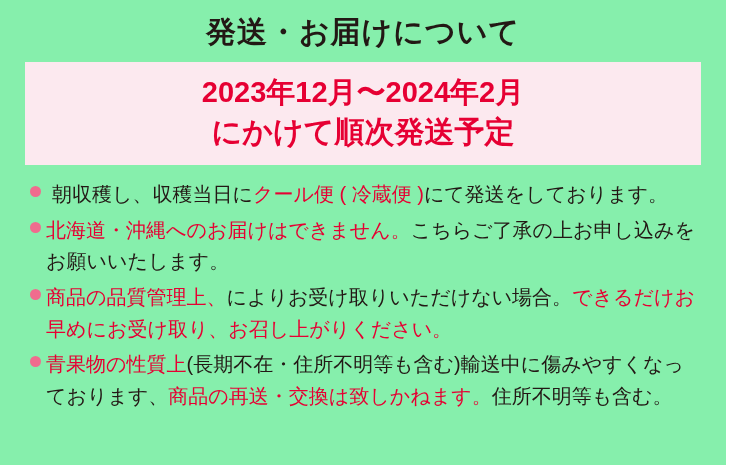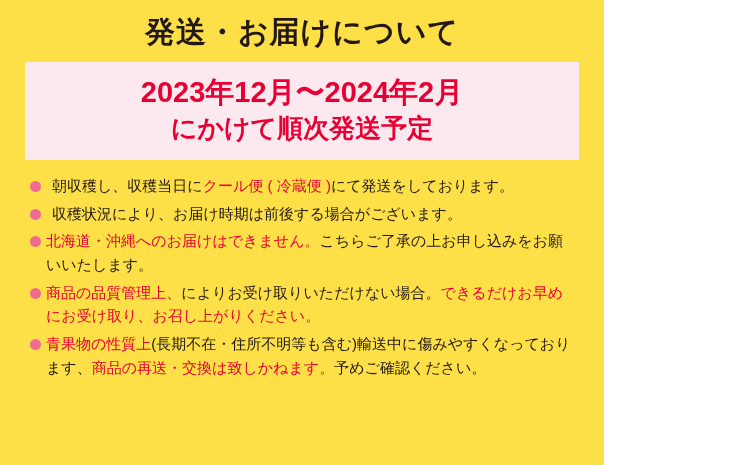--- a/index.html
+++ b/index.html
@@ -8,23 +8,23 @@
   }
   body {
     width: 750px;
     height: 465px;
     background: #ffffff;
     font-family: "Liberation Sans", sans-serif;
     -webkit-font-smoothing: antialiased;
   }
   .page {
     position: relative;
-    width: 604px;
+    width: 726px;
     height: 465px;
-    background: #fde047;
+    background: #86efac;
     box-sizing: border-box;
     overflow: hidden;
   }
   .title {
     text-align: center;
     font-size: 30px;
     font-weight: bold;
     color: #231815;
     letter-spacing: 1px;
     padding-top: 14px;
@@ -37,33 +37,33 @@
     text-align: center;
   }
   .banner-line1 {
     font-size: 29px;
     font-weight: bold;
     color: #e60033;
     letter-spacing: 0px;
     line-height: 1.25;
   }
   .banner-line2 {
-    font-size: 26px;
+    font-size: 30px;
     font-weight: bold;
     color: #e60033;
     letter-spacing: 0px;
     line-height: 1.3;
     margin-top: 2px;
   }
   .notes {
     margin: 14px 30px 0 30px;
   }
   .note {
     position: relative;
-    font-size: 15px;
+    font-size: 20px;
     line-height: 1.58;
     color: #231815;
     margin-bottom: 4px;
     padding-left: 22px;
     letter-spacing: 0px;
   }
   .note .bullet {
     position: absolute;
     left: 0;
     top: 7px;
@@ -93,19 +93,18 @@
 
   <div class="title">発送・お届けについて</div>
 
   <div class="banner">
     <div class="banner-line1">2023年12月〜2024年2月</div>
     <div class="banner-line2">にかけて順次発送予定</div>
   </div>
 
   <div class="notes">
       <div class="note"><span class="bullet"></span><span class="dark">朝収穫し、収穫当日に</span><span class="red">クール便 ( 冷蔵便 )</span><span class="dark">にて発送をしております。</span></div>
-      <div class="note"><span class="bullet"></span><span class="dark">収穫状況により、お届け時期は前後する場合がございます。</span></div>
       <div class="note tight"><span class="bullet"></span><span class="red">北海道・沖縄へのお届けはできません。</span><span class="dark">こちらご了承の上お申し込みをお願いいたします。</span></div>
       <div class="note tight"><span class="bullet"></span><span class="red">商品の品質管理上、</span><span class="dark">によりお受け取りいただけない場合。</span><span class="red">できるだけお早めにお受け取り、お召し上がりください。</span></div>
-      <div class="note tight"><span class="bullet"></span><span class="red">青果物の性質上</span><span class="dark">(長期不在・住所不明等も含む)輸送中に傷みやすくなっております、</span><span class="red">商品の再送・交換は致しかねます。</span><span class="dark">予めご確認ください。</span></div>
+      <div class="note tight"><span class="bullet"></span><span class="red">青果物の性質上</span><span class="dark">(長期不在・住所不明等も含む)輸送中に傷みやすくなっております、</span><span class="red">商品の再送・交換は致しかねます。</span><span class="dark">住所不明等も含む。</span></div>
     </div>
 
 </div>
 
 </body></html>

